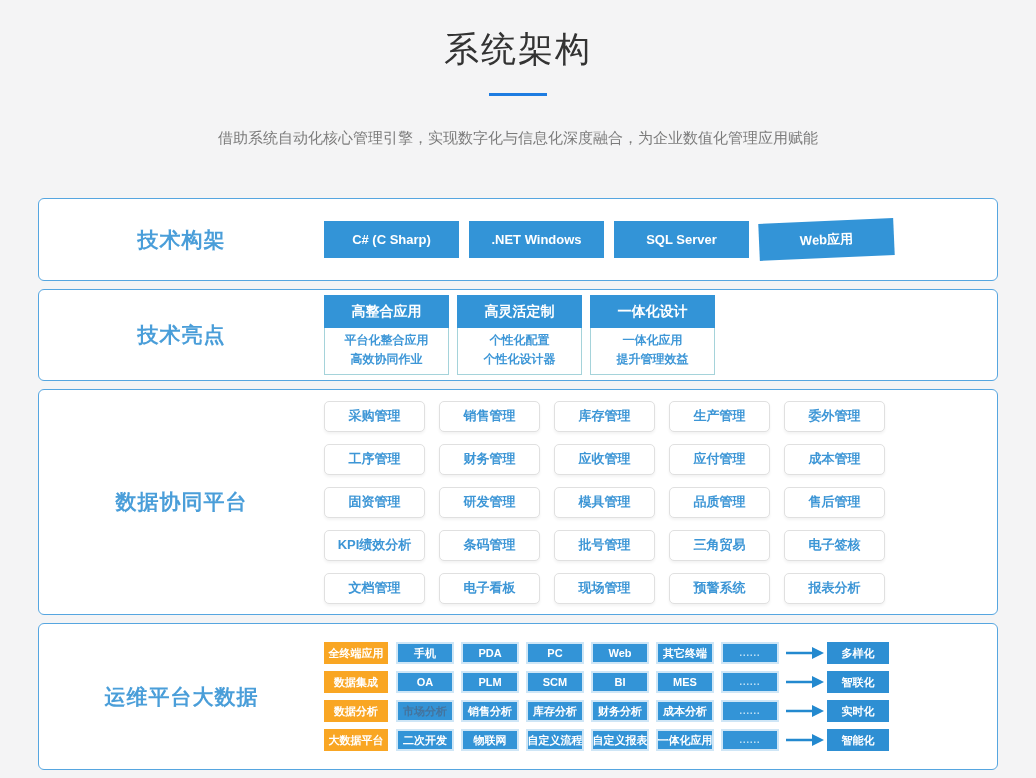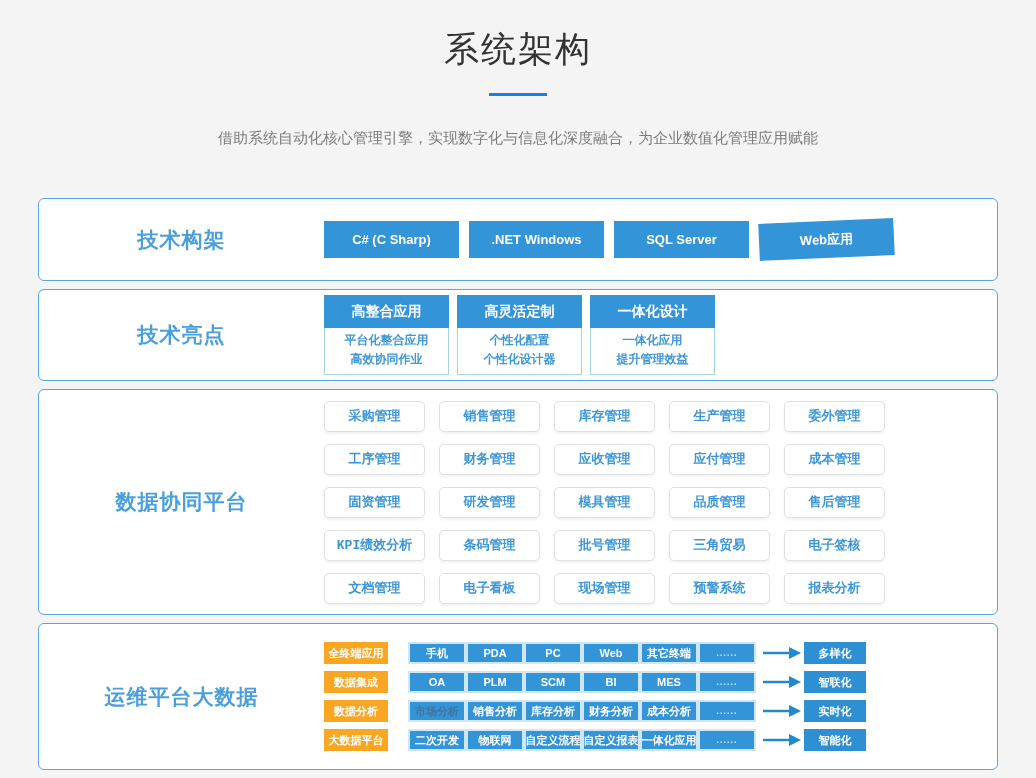--- a/index.html
+++ b/index.html
@@ -49,40 +49,40 @@
     height:33px; background:#3394d7; color:#fff; font-size:14px; font-weight:bold;
     display:flex; align-items:center; justify-content:center;
   }
   .hl-body { border:1px solid #a5d3da; border-top:none; padding:3px 16px 5px; text-align:center; }
   .hl-line { color:#3e97d7; font-size:12px; font-weight:bold; line-height:19px; }
 
   
   .sec-modules { height:226px; }
   .module-grid {
     display:grid; grid-template-columns:repeat(5,101px);
-    gap:12px 14px; align-content:center;font-family:Liberation Mono, monospace;
+    gap:12px 14px; align-content:center;
   }
   .module-btn {
     height:31px; box-sizing:border-box; background:#fff;
     border:1px solid #e0e0e0; border-radius:5px;
     box-shadow:0 2px 3px rgba(0,0,0,0.05);
     color:#3d96d6; font-size:13px; font-weight:bold; white-space:nowrap;
     display:flex; align-items:center; justify-content:center;
   }
 
   
   .sec-ops { height:147px; }
   .ops-rows { display:flex; flex-direction:column; justify-content:center; gap:7px; }
   .ops-row { display:flex; align-items:center; }
   .ops-cat {
     width:64px; height:22px; background:#f9a623; color:#fff;
     font-size:11px; font-weight:bold;
     display:flex; align-items:center; justify-content:center;
   }
-  .ops-items { display:flex; margin-left:20px; }
+  .ops-items { display:flex; gap:7px; margin-left:8px; }
   .ops-item {
     box-sizing:border-box; width:58px; height:22px;
     background:#3394d7; border:2px solid #cfe6f6;
     color:#fff; font-size:11px; font-weight:bold; white-space:nowrap;
     display:flex; align-items:center; justify-content:center;
   }
   .ops-item.faded { color:#44749e; }
   .ops-items .ops-item:last-child { color:#cde7f8; font-size:9px; letter-spacing:1px; }
   .ops-arrow { margin:0 2px 0 6px; flex:0 0 auto; }
   .ops-result {

